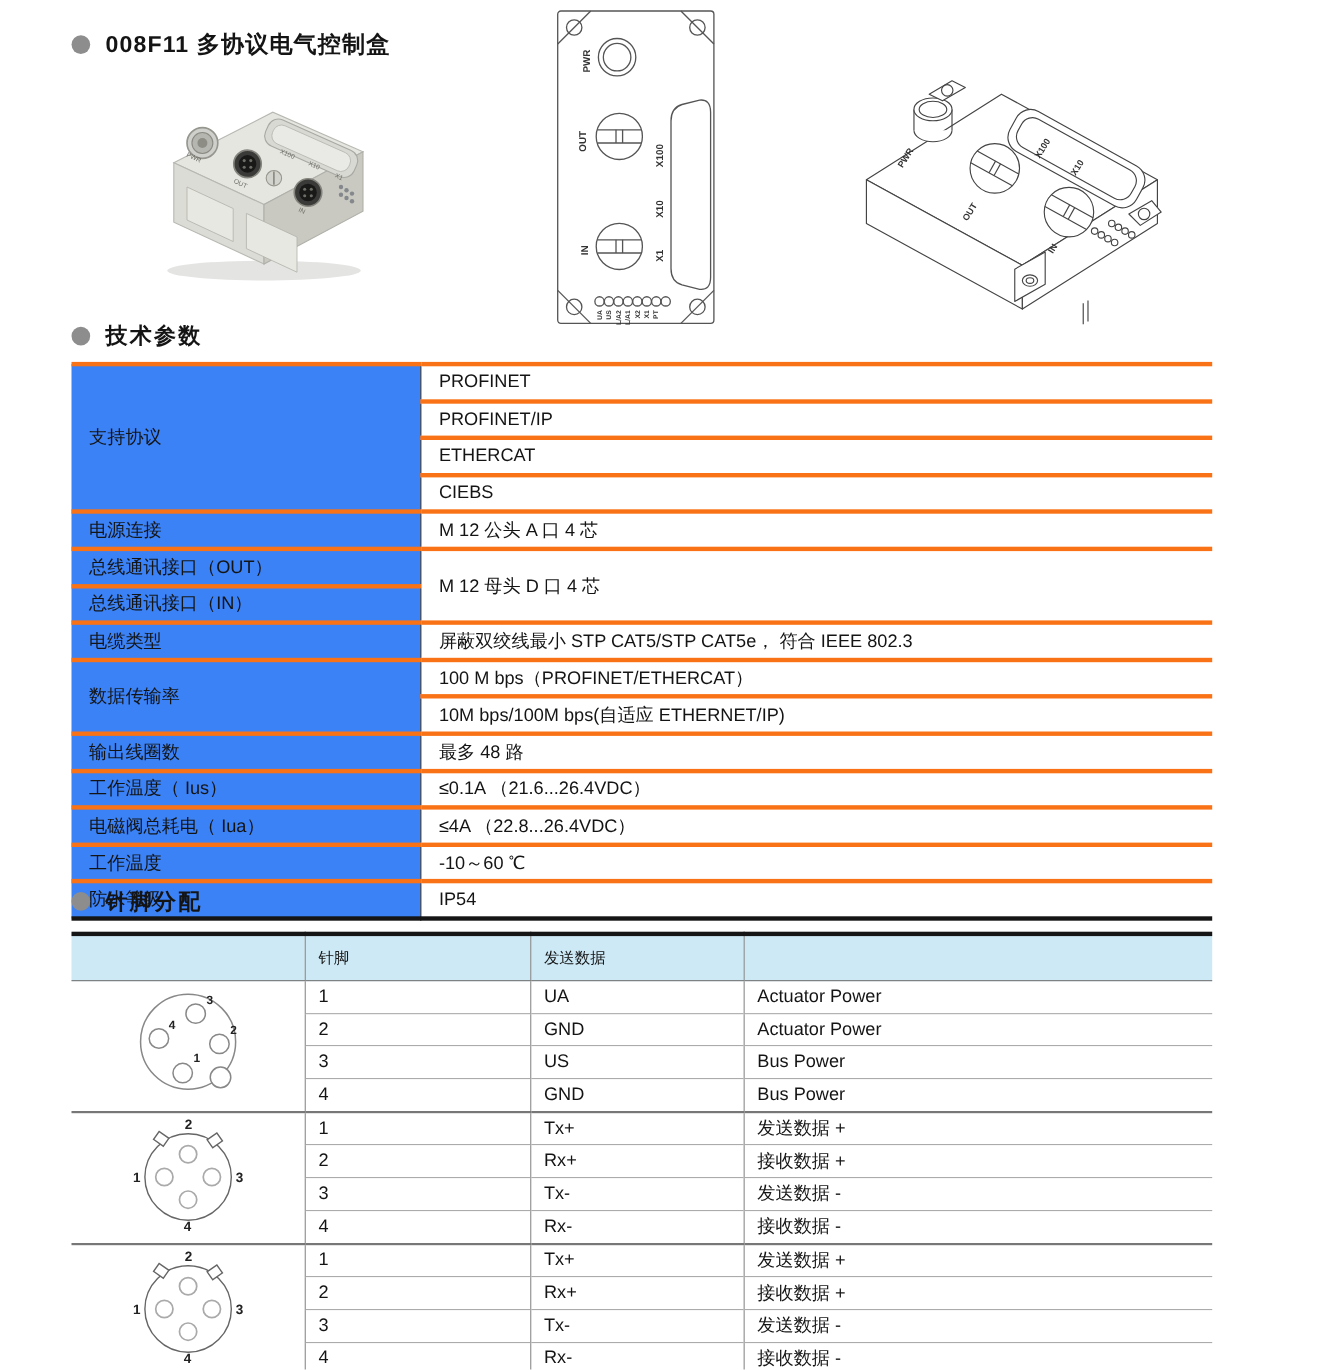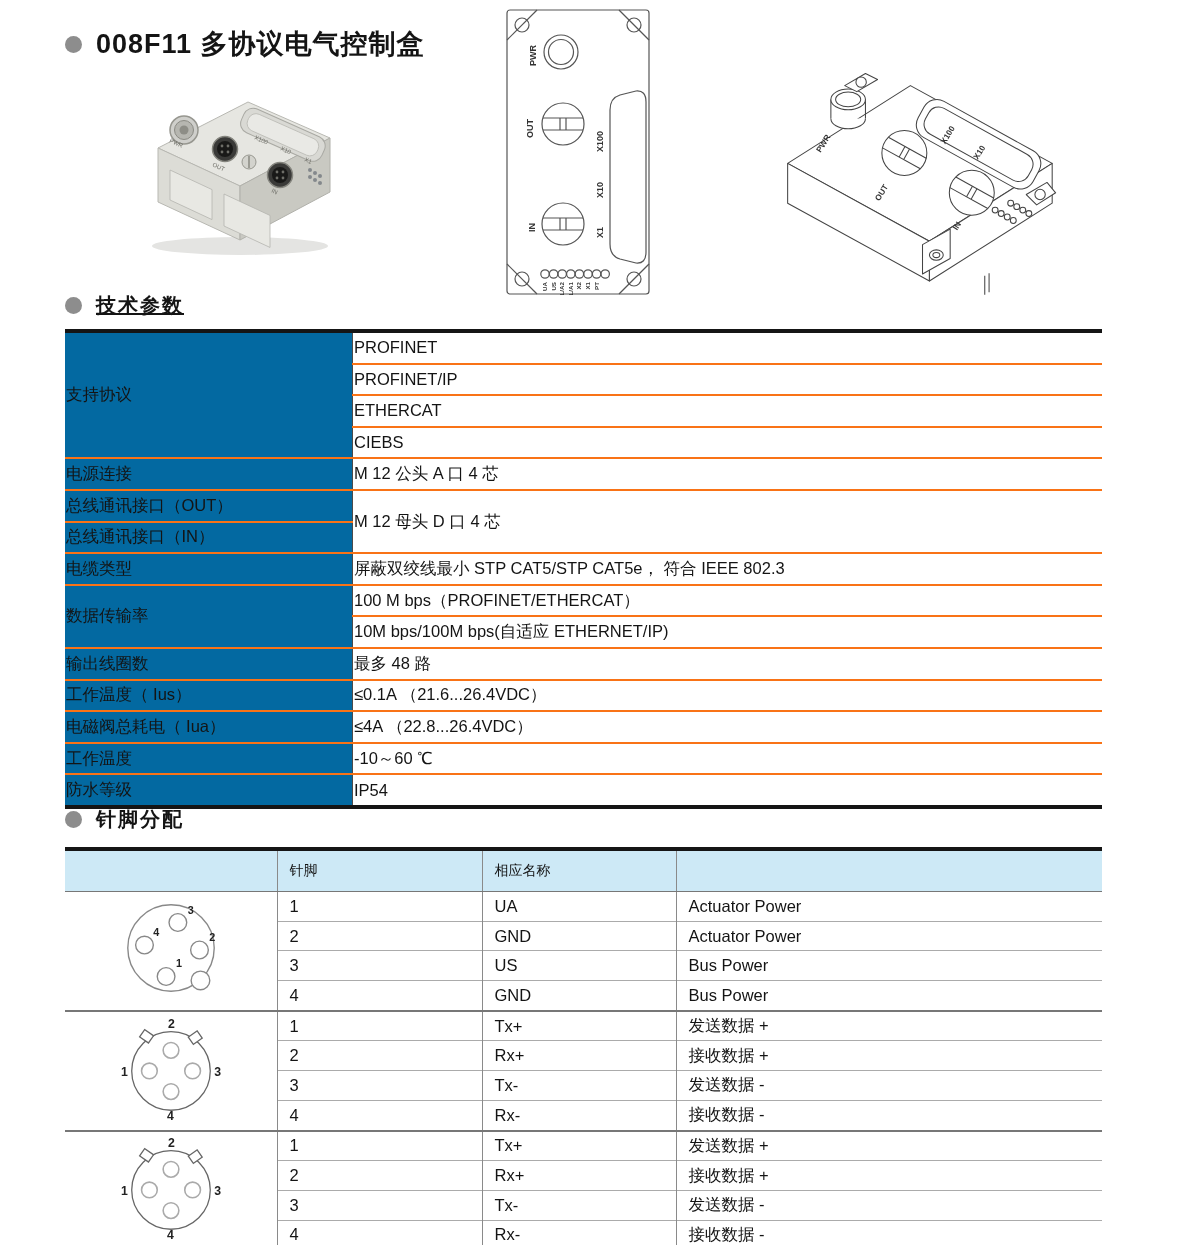--- a/index.html
+++ b/index.html
@@ -3,31 +3,31 @@
 <meta charset="utf-8">
 <style>
   html,body{margin:0;padding:0;background:#ffffff;}
   body{width:1200px;height:1245px;position:relative;font-family:"Liberation Sans",sans-serif;color:#141414;}
   .page{position:absolute;inset:0;background:#fff;}
 
   
   .sec{position:absolute;display:flex;align-items:center;gap:14px;}
   .sec .bullet{width:17px;height:17px;border-radius:50%;background:#8d8d8d;flex:0 0 auto;}
   .sec .txt{font-weight:bold;font-size:20px;letter-spacing:2px;white-space:nowrap;}
-  .sec.title .txt{font-size:27px;letter-spacing:1px;}
+  .sec.title .txt{font-size:21px;letter-spacing:1px;}
 
   
   .art{position:absolute;}
 
   
   table{border-collapse:collapse;table-layout:fixed;}
   .tech{position:absolute;left:65px;top:329px;width:1037px;
         border-top:4px solid #151515;border-bottom:4px solid #151515;font-size:16.5px;}
-  .tech td{border-top:2px solid #f97316;height:29.6px;padding:0 1px;vertical-align:middle;white-space:nowrap;}
-  .tech td.lbl{background:#0369a1;width:285px;}
+  .tech td{border-top:4px solid #f97316;height:29.6px;padding:0 16px;vertical-align:middle;white-space:nowrap;}
+  .tech td.lbl{background:#3b82f6;width:285px;}
   .tech td.val{border-left:1px solid #4a4a4a;}
 
   
   .pin{position:absolute;left:65px;top:847px;width:1037px;
        border-top:4px solid #151515;border-bottom:4px solid #151515;font-size:16.5px;}
   .pin th{background:#cde9f6;height:40px;font-weight:normal;text-align:left;
           padding:0 12px;font-size:14px;border-bottom:1.5px solid #777;vertical-align:middle;}
   .pin td{height:28.7px;padding:0 12px;vertical-align:middle;border-top:1px solid #ababab;white-space:nowrap;}
   .pin td.c1{padding:1px 4px;text-align:center;}
   .pin .vb{border-left:1px solid #8a8a8a;}
@@ -224,21 +224,21 @@
       <g fill="#333" stroke="none" font-size="9.5" font-weight="bold">
         <text transform="translate(68,140) rotate(-58)">PWR</text>
         <text transform="translate(136,196) rotate(-58)">OUT</text>
         <text transform="translate(226,230) rotate(-58)">IN</text>
         <text transform="translate(212,130) rotate(-58)">X100</text>
         <text transform="translate(250,148) rotate(-58)">X10</text>
       </g>
     </svg>
   </div>
 
-  <div class="sec" style="left:65px;top:292px;text-decoration:underline;">
+  <div class="sec" style="left:65px;top:292px;">
     <div class="bullet"></div>
     <div class="txt">技术参数</div>
   </div>
 
   <table class="tech">
     <tbody>
       <tr>
         <td class="lbl" rowspan="4">支持协议</td>
         <td class="val">PROFINET</td>
       </tr>
@@ -305,21 +305,21 @@
     <colgroup>
         <col style="width:212px">
         <col style="width:205px">
         <col style="width:194px">
         <col style="width:426px">
       </colgroup>
     <thead>
       <tr>
         <th></th>
         <th class="vb">针脚</th>
-        <th class="vb">相应名称</th>
+        <th class="vb">发送数据</th>
         <th class="vb"></th>
       </tr>
     </thead>
     <tbody>
 
       <tr>
         <td class="c1" rowspan="4">
           <svg width="150" height="110" viewBox="0 0 150 112" fill="none" stroke="#888" stroke-width="1.4">
             <circle cx="75" cy="55" r="44"></circle>
             <circle cx="105" cy="88" r="9.5" fill="#fff"></circle>

